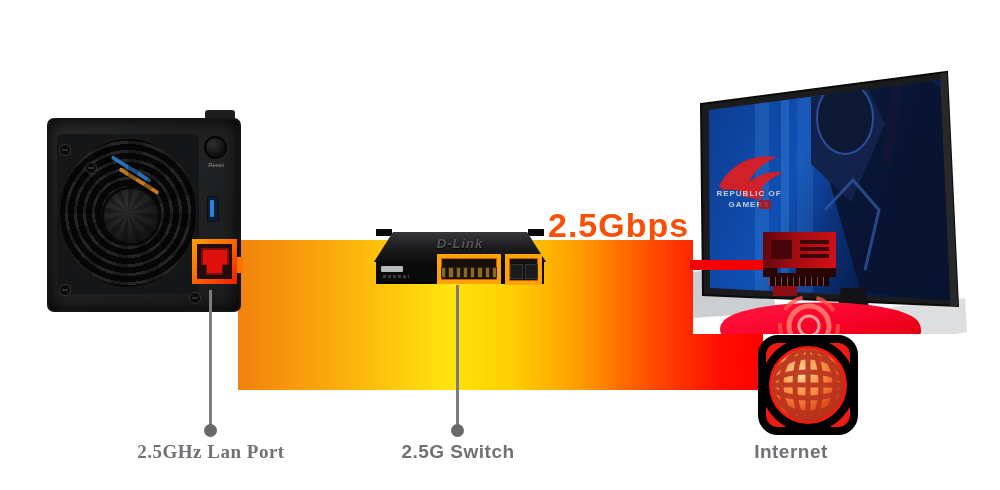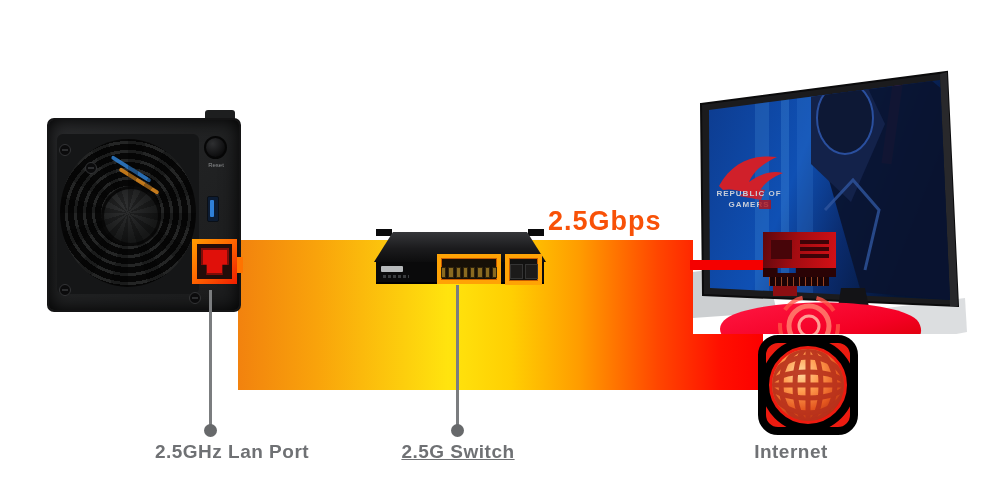--- a/index.html
+++ b/index.html
@@ -72,21 +72,21 @@
   .sw-led{position:absolute;left:7px;top:13px;width:26px;height:3px;
     background:repeating-linear-gradient(90deg,#3a3c3e 0 3px,#0a0a0b 3px 5px);}
   .hl-box{position:absolute;border:4px solid #ffa305;box-shadow:inset 0 0 0 1px #c85b00;z-index:9;
     display:flex;align-items:center;justify-content:center;gap:2px;box-sizing:border-box;}
   .hl-ports{left:437px;top:254px;width:64px;height:30px;background:#171007;}
   .hl-uplink{left:505px;top:254px;width:37px;height:31px;background:#121211;}
   .mini-port{width:4px;height:9px;background:#8a6a20;border:1px solid #30240c;margin-top:6px;}
   .up-port{width:11px;height:13px;background:#1c1b1a;border:1px solid #343434;margin-top:4px;}
 
   
-  .speed{left:548px;top:206px;width:160px;z-index:22;font-weight:bold;font-size:27px;color:#f85107;
+  .speed{left:548px;top:206px;width:160px;z-index:22;font-weight:bold;font-size:34px;color:#f85107;
     letter-spacing:1px;text-align:left;}
 
   
   .photo{left:693px;top:60px;width:274px;height:274px;background:#ffffff;z-index:10;overflow:hidden;}
 
   
   .red-line{left:690px;top:260px;width:77px;height:10px;background:#f40000;z-index:12;}
   .nic{left:763px;top:232px;width:73px;height:64px;z-index:13;}
   .nic-body{position:absolute;left:0;top:0;width:73px;height:36px;
     background:linear-gradient(100deg,#5d070d 0%,#a30c11 45%,#d41016 100%);}
@@ -198,20 +198,21 @@
   <div class="nic-bar" style="top:22px;"></div>
   <div class="nic-edge"></div>
   <div class="nic-teeth"></div>
   <div class="nic-tab"></div>
 </div>
 
 <div class="abs switch">
   <div class="sw-tab" style="left:2px;"></div>
   <div class="sw-tab" style="left:154px;"></div>
   <div class="sw-top"></div>
+  <div class="sw-brand">D-Link</div>
   <div class="sw-front">
     <div class="sw-sticker"></div>
     <div class="sw-led"></div>
   </div>
 </div>
 <div class="abs hl-box hl-ports">
   <div class="mini-port"></div>
   <div class="mini-port"></div>
   <div class="mini-port"></div>
   <div class="mini-port"></div>
@@ -249,19 +250,19 @@
       <ellipse cx="51" cy="51" rx="37" ry="13"></ellipse>
       <ellipse cx="51" cy="51" rx="37" ry="28"></ellipse>
       <line x1="51" y1="14" x2="51" y2="88"></line>
       <line x1="14" y1="51" x2="88" y2="51"></line>
     </g>
   </svg>
 </div>
 
 <div class="abs pin" style="left:209px;top:290px;height:136px;"></div>
 <div class="abs pin-dot" style="left:204px;top:424px;"></div>
-<div class="abs pin-label" style="left:132px;top:441px;width:200px;">2.5GHz Lan Port</div>
+<div class="abs pin-label" style="left:111px;top:441px;width:200px;font-family:Liberation Serif, serif;">2.5GHz Lan Port</div>
 
 <div class="abs pin" style="left:456px;top:285px;height:141px;"></div>
 <div class="abs pin-dot" style="left:451px;top:424px;"></div>
-<div class="abs pin-label" style="left:358px;top:441px;width:200px;text-decoration:underline;">2.5G Switch</div>
+<div class="abs pin-label" style="left:358px;top:441px;width:200px;">2.5G Switch</div>
 
 <div class="abs pin-label" style="left:691px;top:441px;width:200px;">Internet</div>
 
 </body></html>

